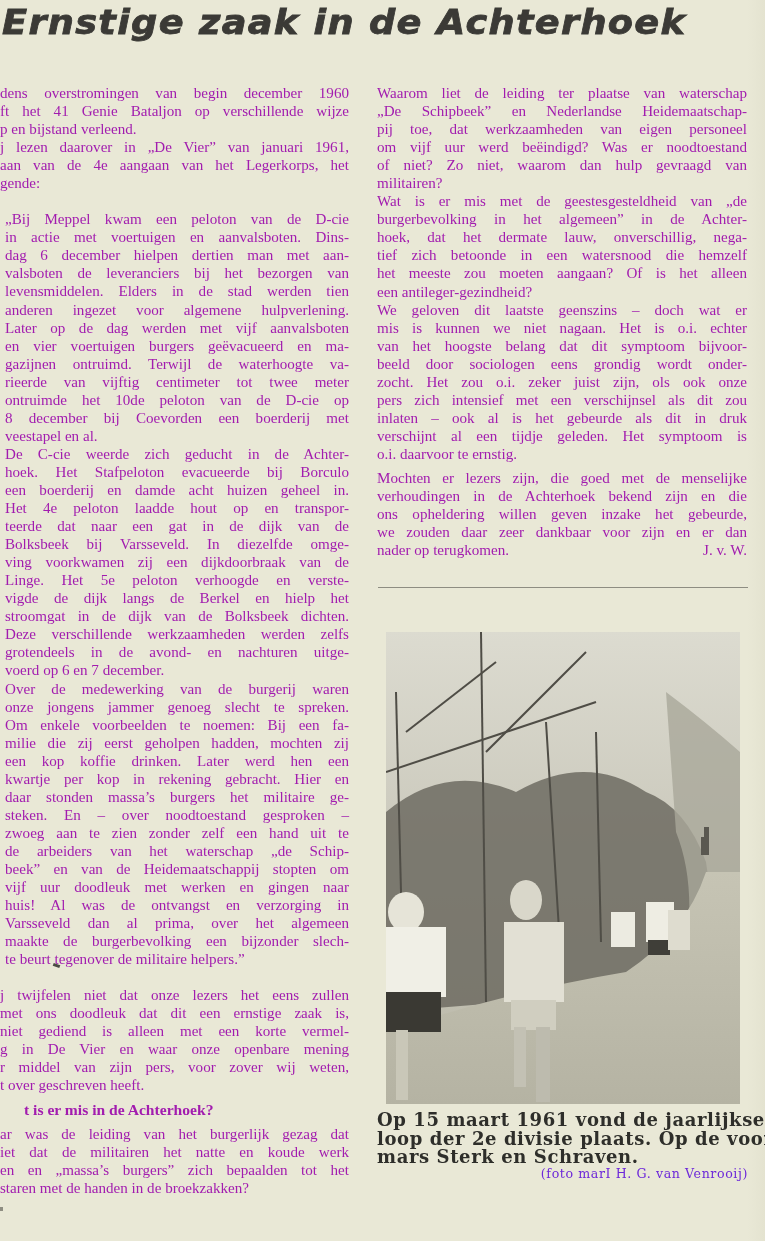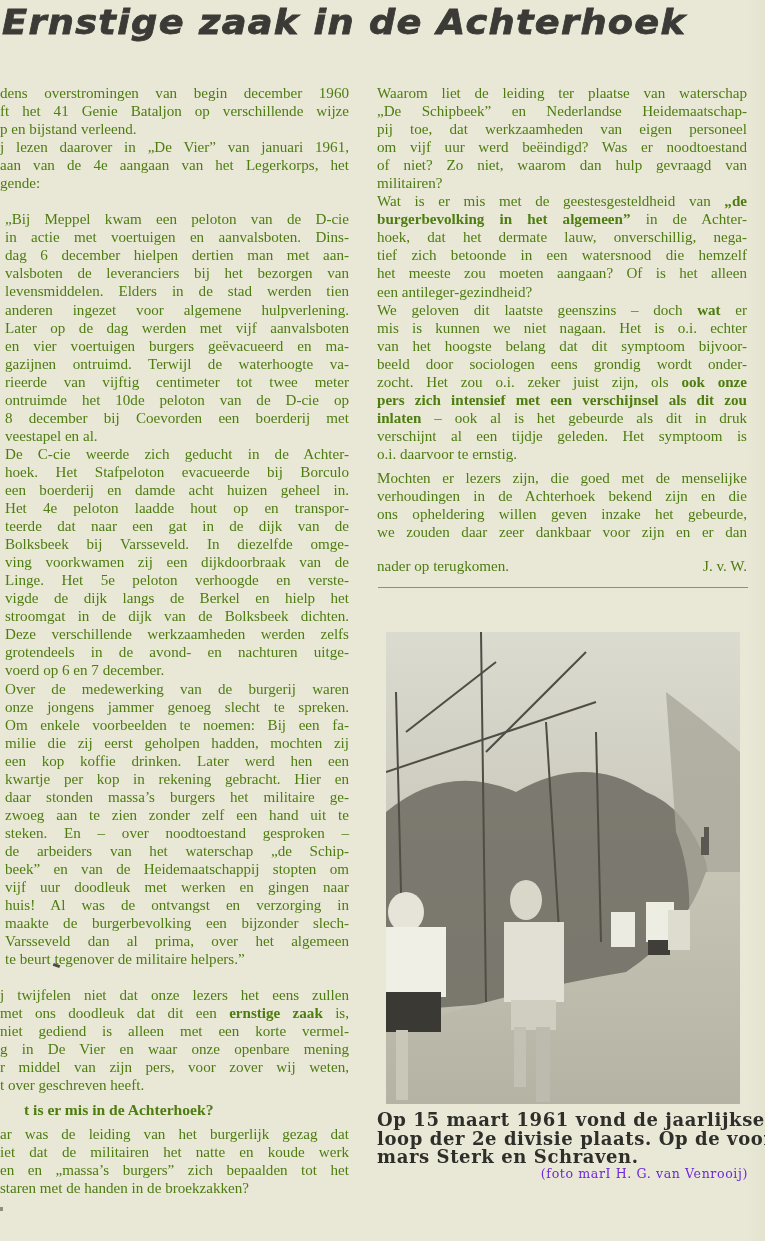--- a/index.html
+++ b/index.html
@@ -24,30 +24,30 @@
     white-space: nowrap;
     transform: scaleX(1.08);
     transform-origin: left top;
     -webkit-text-stroke: 0.8px #3b3a36;
   }
   .col {
     position: absolute;
     font-size: 15.1px;
     line-height: 18.05px;
     text-align: justify;
-    color: #4d7c0f;
+    color: #a21caf;
   }
   .col-left { left: 0px; top: 84px; width: 349px; }
   .col-right { left: 377px; top: 84px; width: 370px; }
   .line { display: block; white-space: nowrap; text-align-last: justify; text-align: justify; }
   .line.last { text-align-last: left; }
   .indent { padding-left: 5px; }
   .gap { height: 18px; }
   .gap-s { height: 6px; }
-  .b { font-weight: bold; }
+  .b { font-weight: normal; }
   .subhead { font-weight: bold; font-size: 15.6px; padding-left: 24px; }
   .dash-mark {
     position: absolute; left: 53px; top: 964px;
     width: 7px; height: 3px; background: #4a4a44; transform: rotate(20deg);
   }
   .rule {
     position: absolute; left: 378px; top: 587px; width: 370px; height: 1px;
     background: #8e8d82;
   }
   .photo {
@@ -118,28 +118,28 @@
       <span class="line">Deze verschillende werkzaamheden werden zelfs</span>
       <span class="line">grotendeels in de avond- en nachturen uitge-</span>
       <span class="line last">voerd op 6 en 7 december.</span>
       <span class="line">Over de medewerking van de burgerij waren</span>
       <span class="line">onze jongens jammer genoeg slecht te spreken.</span>
       <span class="line">Om enkele voorbeelden te noemen: Bij een fa-</span>
       <span class="line">milie die zij eerst geholpen hadden, mochten zij</span>
       <span class="line">een kop koffie drinken. Later werd hen een</span>
       <span class="line">kwartje per kop in rekening gebracht. Hier en</span>
       <span class="line">daar stonden massa’s burgers het militaire ge-</span>
+      <span class="line">steken. En – over noodtoestand gesproken –</span>
       <span class="line">zwoeg aan te zien zonder zelf een hand uit te</span>
-      <span class="line">steken. En – over noodtoestand gesproken –</span>
       <span class="line">de arbeiders van het waterschap „de Schip-</span>
       <span class="line">beek” en van de Heidemaatschappij stopten om</span>
       <span class="line">vijf uur doodleuk met werken en gingen naar</span>
       <span class="line">huis! Al was de ontvangst en verzorging in</span>
+      <span class="line">Varsseveld dan al prima, over het algemeen</span>
       <span class="line">maakte de burgerbevolking een bijzonder slech-</span>
-      <span class="line">Varsseveld dan al prima, over het algemeen</span>
       <span class="line last">te beurt tegenover de militaire helpers.”</span>
     </div>
   <div class="gap"></div>
   <div id="concl">
       <span class="line"><span>j twijfelen niet dat onze lezers het eens zullen</span></span>
       <span class="line"><span>met ons doodleuk dat dit een </span><span class="b">ernstige zaak</span><span> is,</span></span>
       <span class="line"><span>niet gediend is alleen met een korte vermel-</span></span>
       <span class="line"><span>g in De Vier en waar onze openbare mening</span></span>
       <span class="line"><span>r middel van zijn pers, voor zover wij weten,</span></span>
       <span class="line last"><span>t over geschreven heeft.</span></span>
@@ -184,21 +184,21 @@
       <span class="line"><span class="b">inlaten</span><span> – ook al is het gebeurde als dit in druk</span></span>
       <span class="line"><span>verschijnt al een tijdje geleden. Het symptoom is</span></span>
       <span class="line last"><span>o.i. daarvoor te ernstig.</span></span>
     </div>
   <div class="gap-s"></div>
   <div id="rp4">
       <span class="line">Mochten er lezers zijn, die goed met de menselijke</span>
       <span class="line">verhoudingen in de Achterhoek bekend zijn en die</span>
       <span class="line">ons opheldering willen geven inzake het gebeurde,</span>
       <span class="line">we zouden daar zeer dankbaar voor zijn en er dan</span>
-      <span class="line last" style="text-align-last: left; margin-top: 16px;">nader op terugkomen.<span class="sig">J. v. W.</span></span>
+      <span class="line last" style="text-align-last: left;">nader op terugkomen.<span class="sig">J. v. W.</span></span>
     </div>
 </div>
 
 <div class="rule"></div>
 
 <div class="photo">
   <svg width="354" height="472" viewBox="0 0 354 472">
     <defs>
       <linearGradient id="sky" x1="0" y1="0" x2="0" y2="1">
         <stop offset="0" stop-color="#dcdbd0"></stop>

